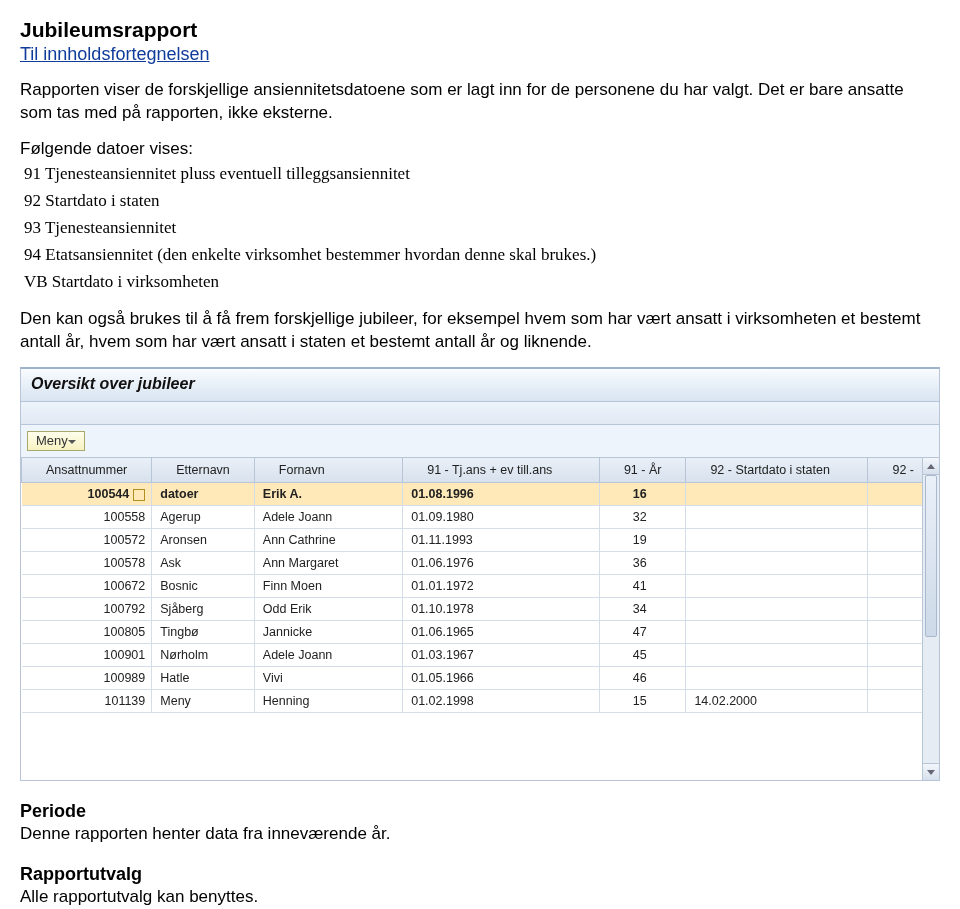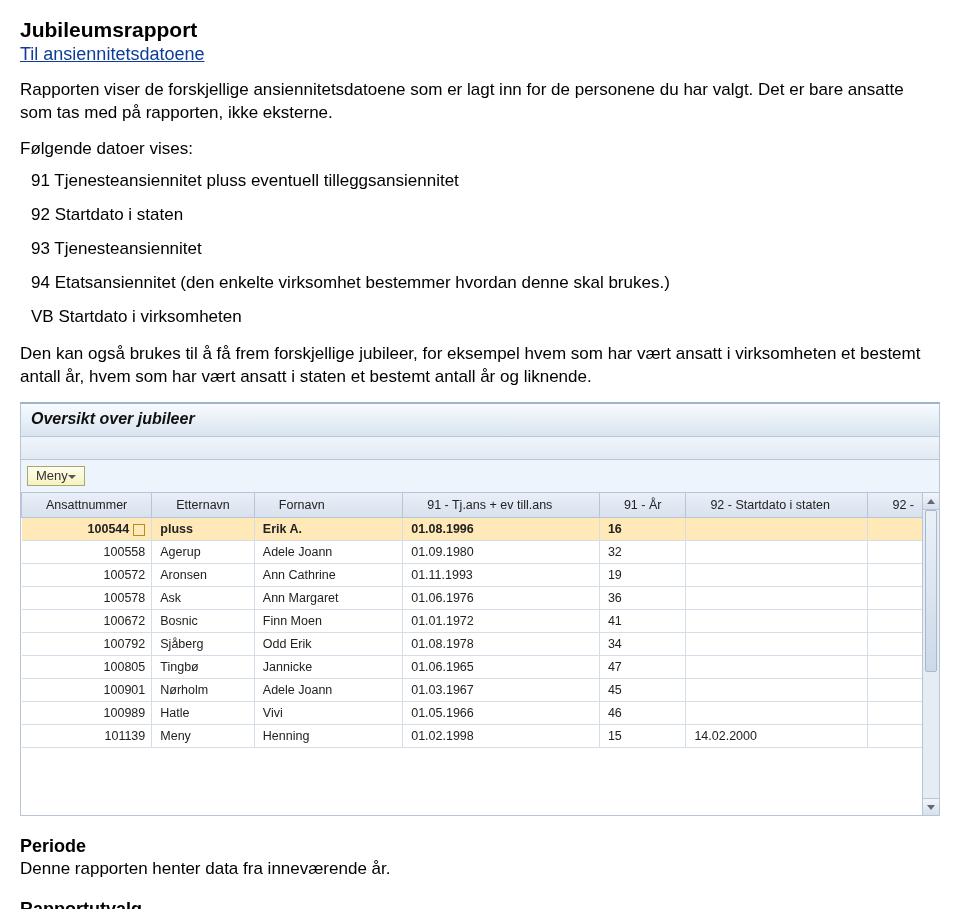--- a/index.html
+++ b/index.html
@@ -20,21 +20,21 @@
   a.toc-link {
     color: #0F3C9B;
     text-decoration: underline;
     font-size: 18px;
   }
   p.body-text {
     margin: 14px 0 14px 0;
     line-height: 1.35;
   }
   .list-intro { margin: 14px 0 0 0; }
-  .list-line { margin: 11px; line-height: 1.35; }
+  .list-line { margin: 4px; line-height: 1.35; font-family: Liberation Serif, serif; }
 
   
   .app-panel {
     margin-top: 12px;
     border: 1px solid #b7c5d6;
     border-top: 2px solid #9db3cc;
     background: #f2f4f7;
     width: 100%;
     box-sizing: border-box;
     font-family: Arial, Helvetica, sans-serif;
@@ -98,21 +98,21 @@
     padding: 5px 24px;
     white-space: nowrap;
   }
   table.grid td {
     border-right: 1px solid #d4dde8;
     border-bottom: 1px solid #d4dde8;
     padding: 4px 8px;
     background: #fff;
     white-space: nowrap;
   }
-  table.grid td.num { text-align: left; padding-right: 14px; }
+  table.grid td.num { text-align: center; padding-right: 14px; }
   table.grid td.ans { text-align: right; padding-right: 6px; }
   table.grid th.lastcol { text-align: left; }
   
   table.grid tr.selected td {
     background: #ffe9b8;
     font-weight: bold;
   }
   
   .cell-icon {
     display: inline-block;
@@ -149,21 +149,21 @@
   p.after-sub {
     margin: 2px 0 14px 0;
   }
 </style>
 </head>
 <body>
 
 
 
 <h1 class="title">Jubileumsrapport</h1>
-<a href="#" class="toc-link">Til ansiennitetsdatoene</a>
+<a href="#" class="toc-link">Til innholdsfortegnelsen</a>
 
 <p class="body-text">Rapporten viser de forskjellige ansiennitetsdatoene som er lagt inn for de personene du har valgt. Det er bare ansatte som tas med på rapporten, ikke eksterne.</p>
 
 <p class="list-intro">Følgende datoer vises:</p>
 <p class="list-line">91 Tjenesteansiennitet pluss eventuell tilleggsansiennitet</p>
 <p class="list-line">92 Startdato i staten</p>
 <p class="list-line">93 Tjenesteansiennitet</p>
 <p class="list-line">94 Etatsansiennitet (den enkelte virksomhet bestemmer hvordan denne skal brukes.)</p>
 <p class="list-line">VB Startdato i virksomheten</p>
 
@@ -197,21 +197,21 @@
           <th>Fornavn</th>
           <th>91 - Tj.ans + ev till.ans</th>
           <th>91 - År</th>
           <th>92 - Startdato i staten</th>
           <th class="lastcol">92 -</th>
         </tr>
       </thead>
       <tbody id="grid-body">
           <tr class="selected">
             <td class="ans">100544<span class="cell-icon"></span></td>
-            <td>pluss</td>
+            <td>datoer</td>
             <td>Erik A.</td>
             <td>01.08.1996</td>
             <td class="num">16</td>
             <td></td>
             <td></td>
           </tr>
           <tr>
             <td class="ans">100558</td>
             <td>Agerup</td>
             <td>Adele Joann</td>
@@ -244,21 +244,21 @@
             <td>Finn Moen</td>
             <td>01.01.1972</td>
             <td class="num">41</td>
             <td></td>
             <td></td>
           </tr>
           <tr>
             <td class="ans">100792</td>
             <td>Sjåberg</td>
             <td>Odd Erik</td>
-            <td>01.08.1978</td>
+            <td>01.10.1978</td>
             <td class="num">34</td>
             <td></td>
             <td></td>
           </tr>
           <tr>
             <td class="ans">100805</td>
             <td>Tingbø</td>
             <td>Jannicke</td>
             <td>01.06.1965</td>
             <td class="num">47</td>

